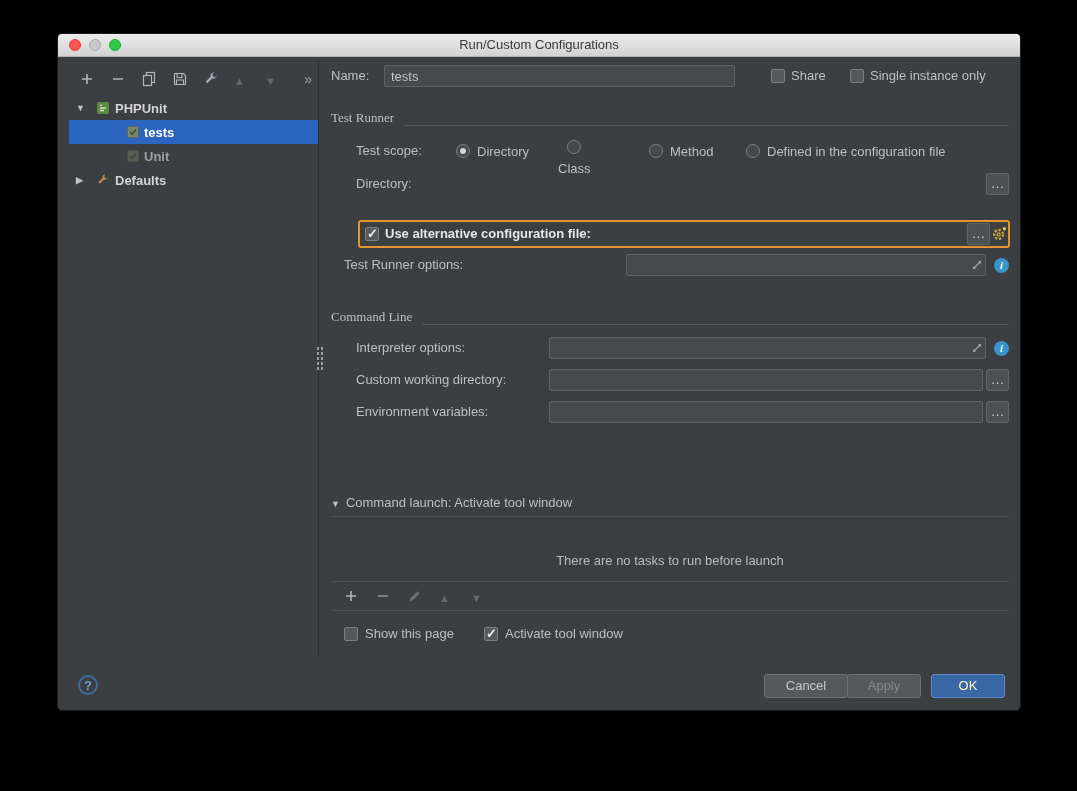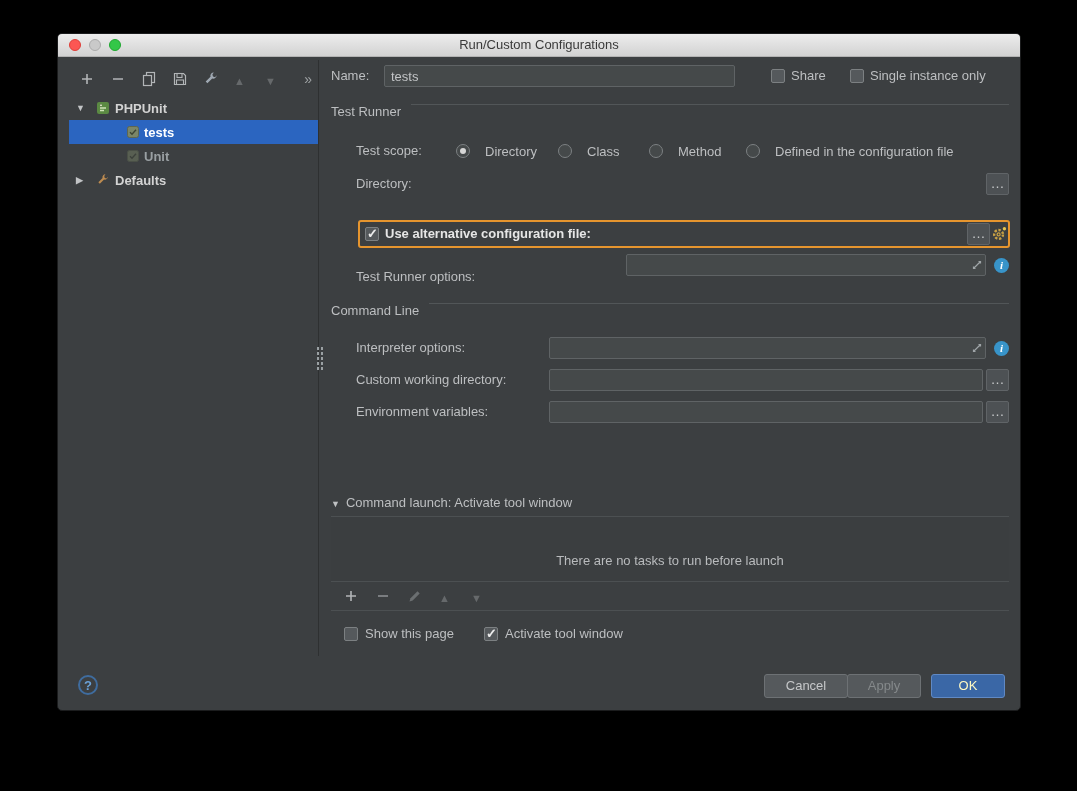--- a/index.html
+++ b/index.html
@@ -35,23 +35,23 @@
   .browse{position:absolute;width:23px;height:22px;background:#4d5154;border:1px solid #606467;
     border-radius:2px;box-sizing:border-box;color:#c6c8ca;font-size:14px;line-height:19px;text-align:center;}
   .checkbox{position:absolute;width:14px;height:14px;background:#55595c;border:1px solid #7c8082;
     border-radius:2px;box-sizing:border-box;}
   .checkbox[data-checked="true"]::after{content:"\2713";position:absolute;left:1px;top:-2px;
     color:#ececec;font-size:13px;font-weight:bold;}
   .radio{width:14px;height:14px;border-radius:50%;background:#45494a;border:1px solid #7c8082;
     box-sizing:border-box;position:relative;flex:0 0 auto;}
   .radio[data-checked="true"]::after{content:"";position:absolute;left:3px;top:3px;width:6px;height:6px;
     border-radius:50%;background:#d6d6d6;}
-  .radio-pair{position:absolute;display:flex;align-items:center;gap:15px;height:22px;
+  .radio-pair{position:absolute;display:flex;align-items:center;gap:7px;height:22px;
     font-size:13px;color:#bdbfc1;white-space:nowrap;}
-  .section{position:absolute;display:flex;align-items:flex-start;height:22px;}
+  .section{position:absolute;display:flex;align-items:flex-end;height:22px;font-family:Liberation Serif, serif;}
   .section .stitle{font-size:13px;color:#bdbfc1;white-space:nowrap;}
   .section .line{flex:1;height:1px;background:#525658;margin-left:10px;}
   .info-badge{position:absolute;width:15px;height:15px;border-radius:50%;background:#3894c9;
     color:#fff;font:italic bold 11px "Liberation Serif",serif;text-align:center;line-height:15px;}
   .btn{position:absolute;height:24px;background:#55595c;border:1px solid #6d7174;border-radius:3px;
     color:#c6c8ca;font-size:13px;text-align:center;line-height:22px;box-sizing:border-box;}
   .btn.primary{background:#3a67a6;border-color:#6089c4;color:#fef9c3;}
   .btn.disabled{color:#85898b;}
   .help-btn{position:absolute;left:20px;top:641px;width:20px;height:20px;border-radius:50%;
     border:2px solid #3f6c9e;color:#6ba2d8;font-size:13px;font-weight:bold;text-align:center;
@@ -188,21 +188,21 @@
   <div class="section" style="left:273px;top:70px;width:678px;">
     <span class="stitle">Test Runner</span>
     <span class="line"></span>
   </div>
 
   <div class="lbl" style="left:298px;top:106px;">Test scope:</div>
   <div class="radio-pair" style="left:398px;top:106px;">
     <span class="radio" data-checked="true"></span>
     <span>Directory</span>
   </div>
-  <div class="radio-pair" style="left:500px;top:106px;">
+  <div class="radio-pair" style="left:500px;top:106px;flex-direction:column;">
     <span class="radio" data-checked="false"></span>
     <span>Class</span>
   </div>
   <div class="radio-pair" style="left:591px;top:106px;">
     <span class="radio" data-checked="false"></span>
     <span>Method</span>
   </div>
   <div class="radio-pair" style="left:688px;top:106px;">
     <span class="radio" data-checked="false"></span>
     <span>Defined in the configuration file</span>
@@ -215,21 +215,21 @@
     <span class="checkbox" style="left:5px;top:5px;" data-checked="true"></span>
     <div class="lbl-strong">Use alternative configuration file:</div>
     <div class="browse" style="left:607px;top:1px;">…</div>
     <svg style="position:absolute;left:631px;top:4px;" width="16" height="16" viewBox="0 0 16 16">
       <circle cx="7.6" cy="8.4" r="4.4" fill="none" stroke="#c7a045" stroke-width="2.4" stroke-dasharray="2.4 1.6"></circle>
       <circle cx="7.6" cy="8.4" r="1.5" fill="none" stroke="#c7a045" stroke-width="1.3"></circle>
       <circle cx="13.4" cy="2.8" r="1.7" fill="#e6c54c"></circle>
     </svg>
   </div>
 
-  <div class="lbl" style="left:298px;top:220px;margin-top:12px;">Test Runner options:</div>
+  <div class="lbl" style="left:286px;top:220px;">Test Runner options:</div>
   <div class="fieldwrap" style="left:568px;top:220px;width:360px;">
     <input class="field" value="" style="">
     <svg class="expand-glyph" width="12" height="12" viewBox="0 0 12 12">
         <path d="M7.5 2.5h2v2M4.5 9.5h-2v-2M9.5 2.5l-7 7" stroke="#9fa5a8" stroke-width="1.2" fill="none"></path>
       </svg>
   </div>
   <div class="info-badge" style="left:936px;top:224px;">i</div>
 
   <div class="section" style="left:273px;top:269px;width:678px;">
     <span class="stitle">Command Line</span>

